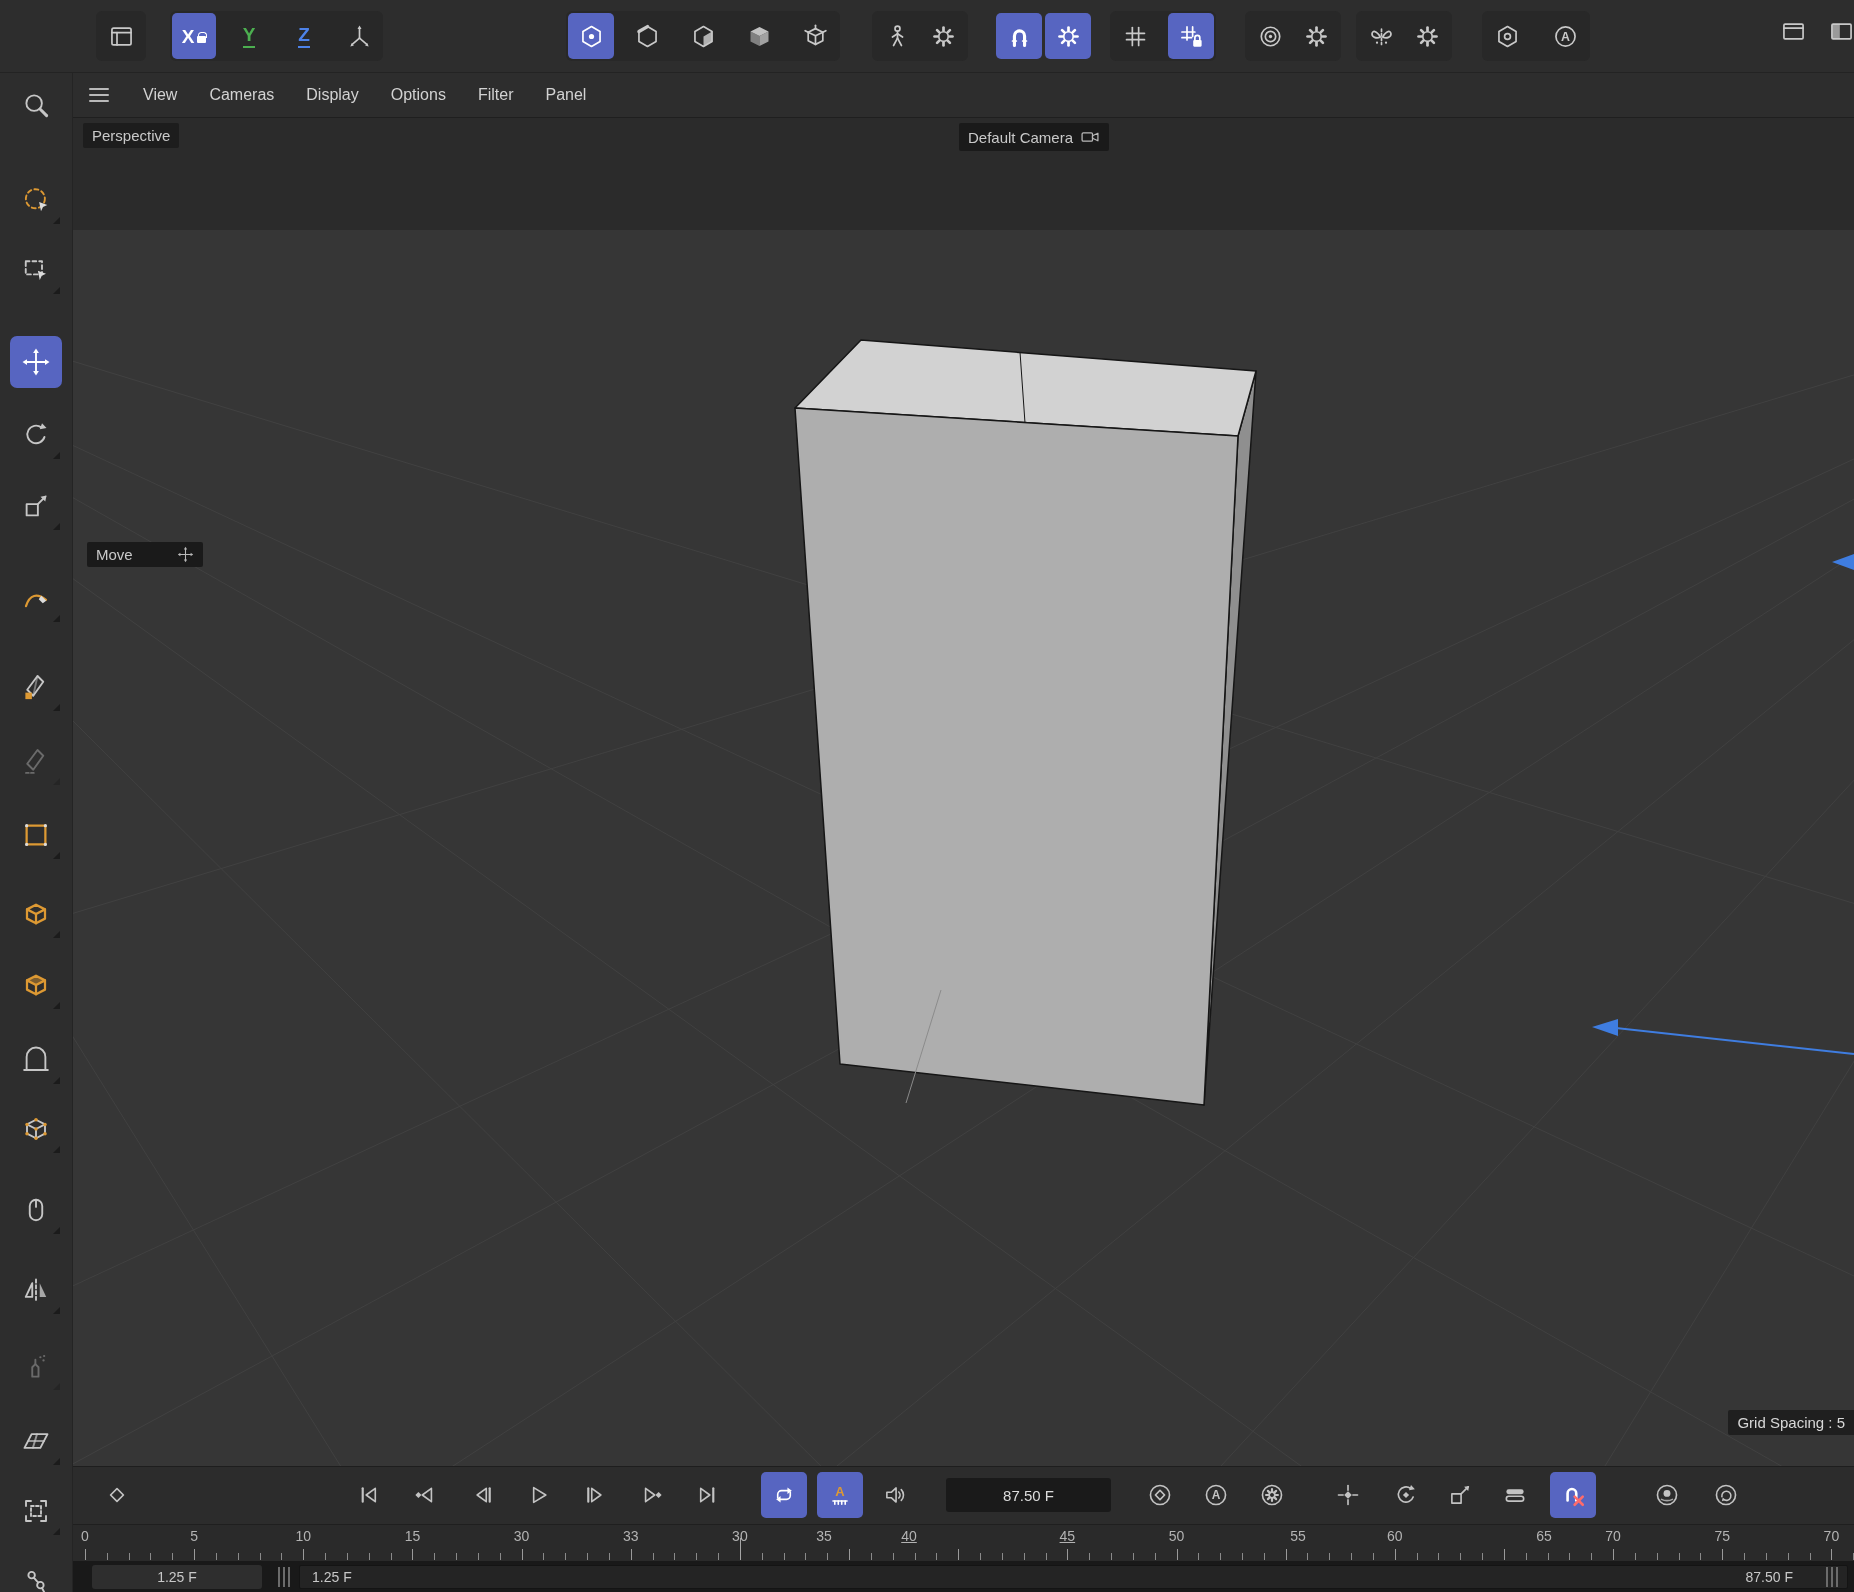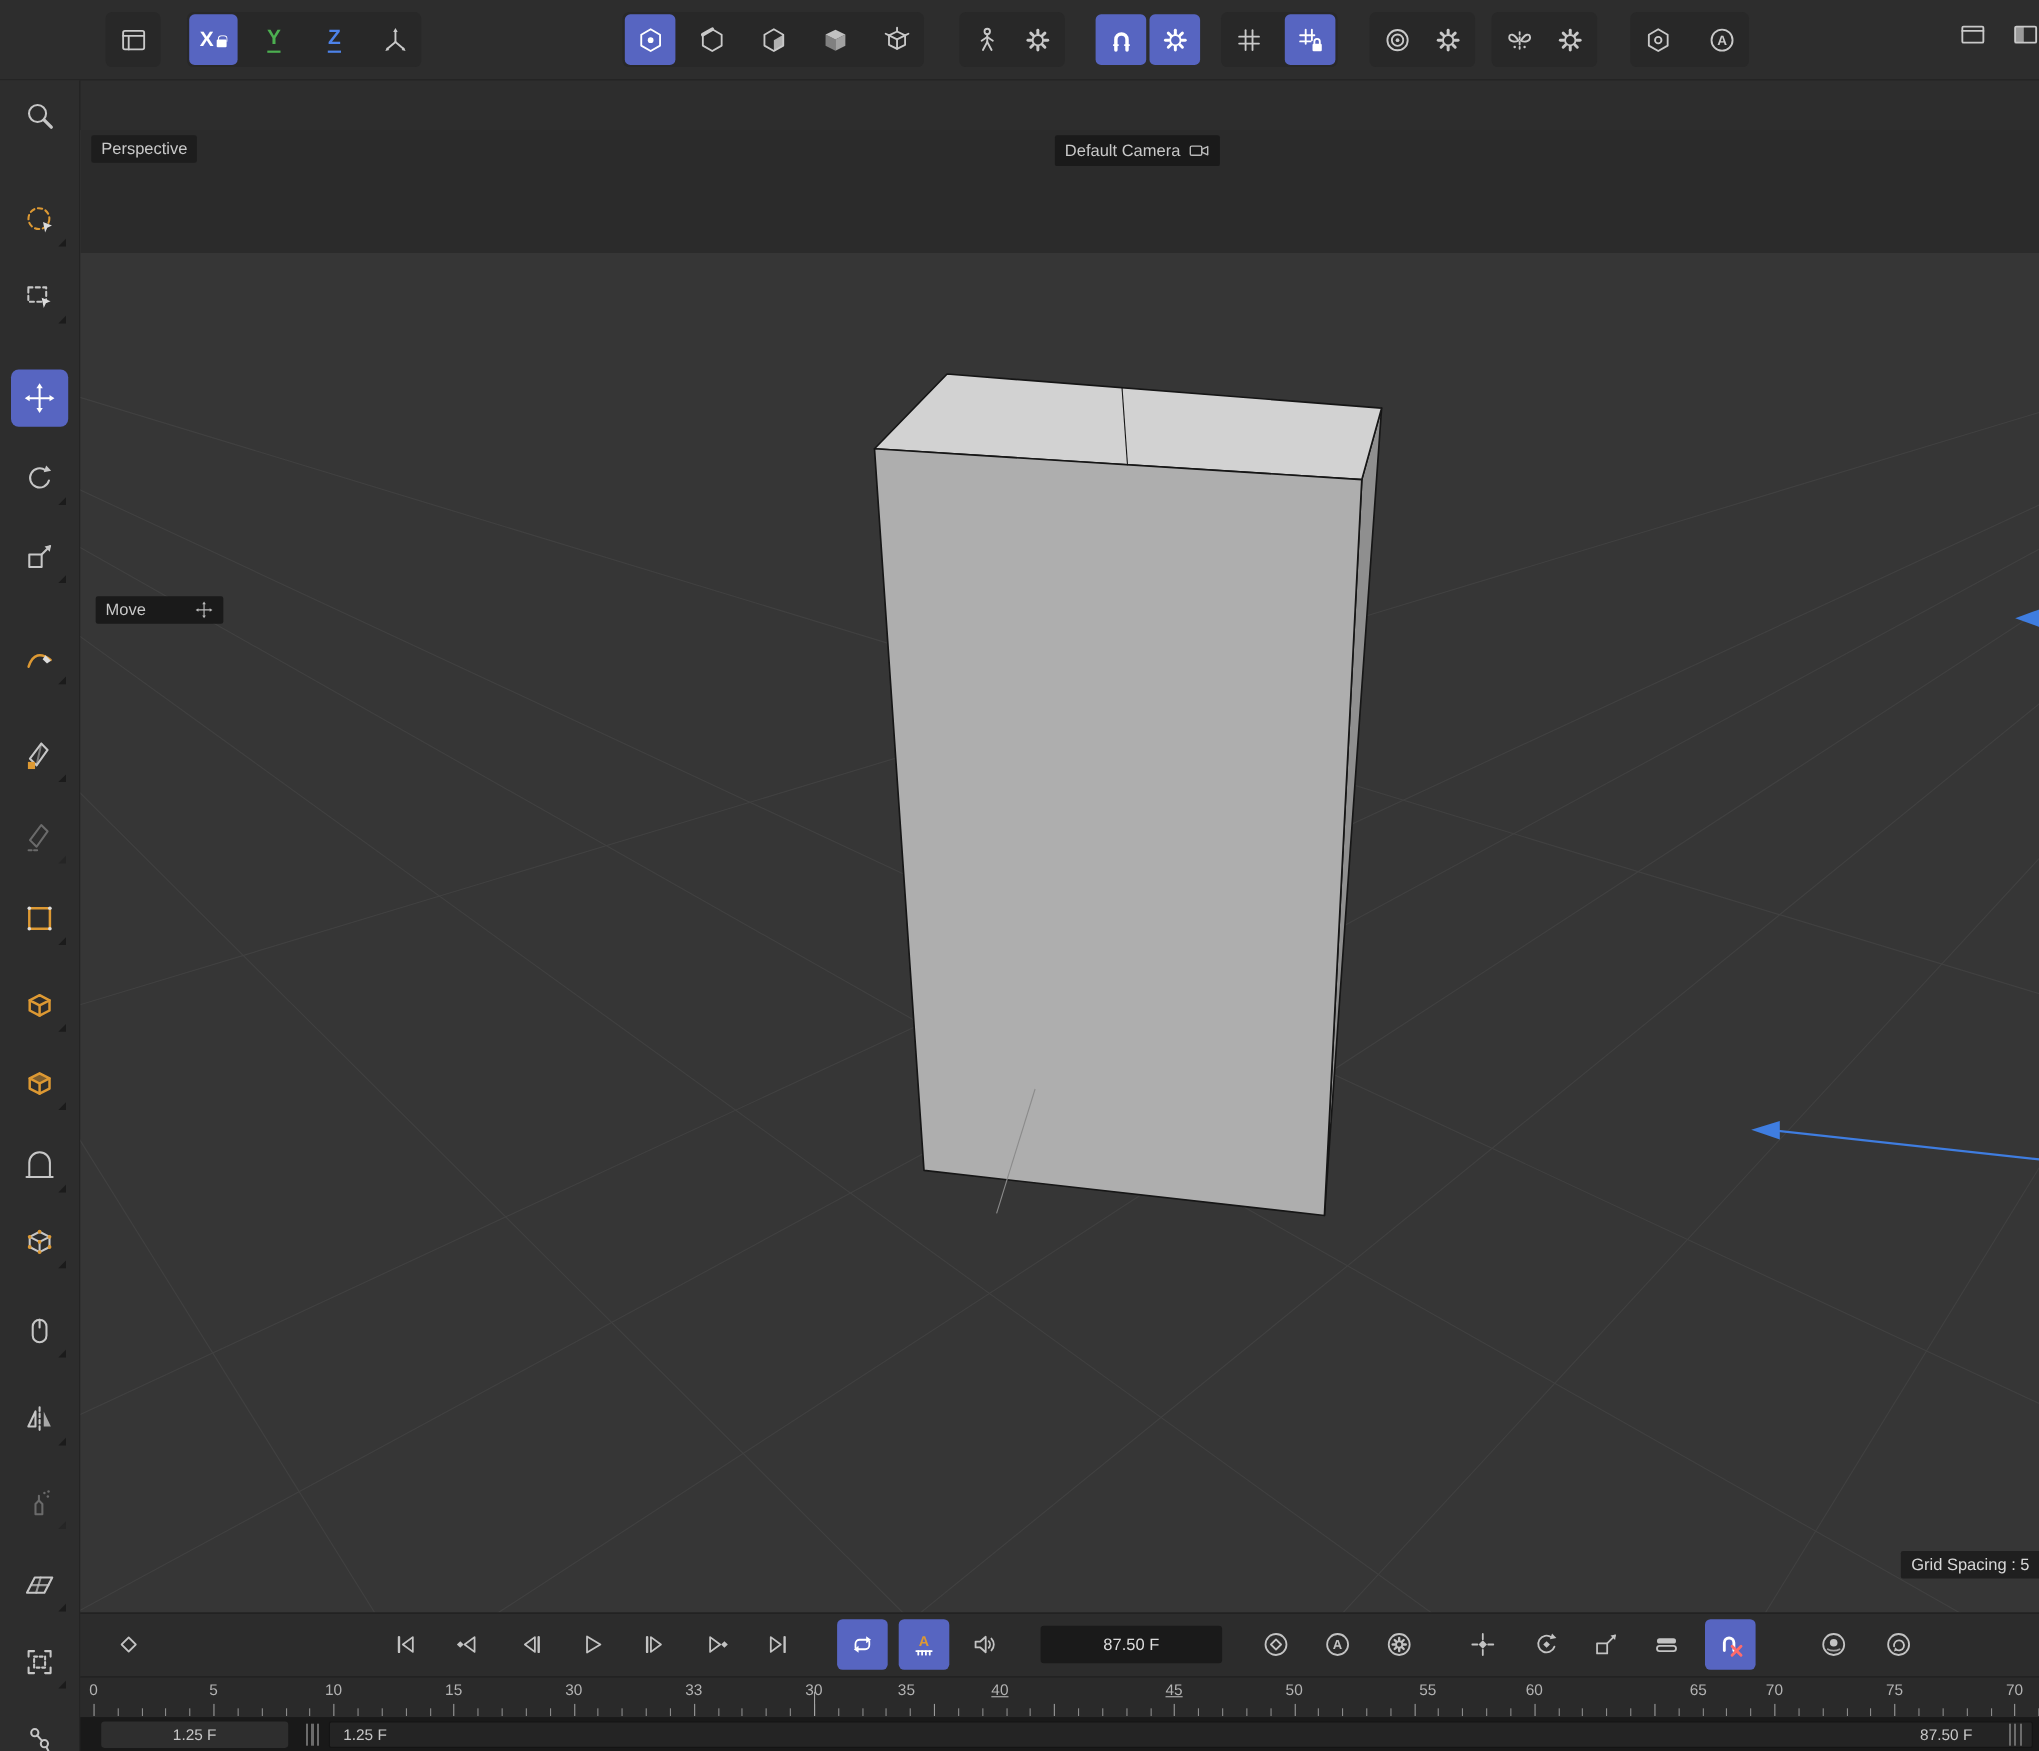--- a/index.html
+++ b/index.html
@@ -334,20 +334,31 @@
           <span class="ic">
             <svg viewBox="0 0 24 24" width="27" height="27" fill="none" stroke="currentColor" stroke-width="1.5" stroke-linecap="round" stroke-linejoin="round">
               <rect x="3.5" y="5.5" width="17" height="13" rx="1"></rect>
               <rect x="3.5" y="5.5" width="7" height="13" fill="currentColor" stroke="none" opacity="0.7"></rect>
             </svg>
           </span>
         </div>
       </div>
     </div>
 
+  <div class="menubar">
+    <div class="burger"></div>
+    <span id="menubar-items" style="display:flex;gap:32px;">
+        <span class="menu-item">View</span>
+        <span class="menu-item">Cameras</span>
+        <span class="menu-item">Display</span>
+        <span class="menu-item">Options</span>
+        <span class="menu-item">Filter</span>
+        <span class="menu-item">Panel</span>
+      </span>
+  </div>
 
   <div class="sidebar" id="sidebar-tools">
       <div class="sbtn st-0">
         <span class="ic">
           <svg viewBox="0 0 24 24" width="30" height="30" fill="none" stroke="currentColor" stroke-width="1.5" stroke-linecap="round" stroke-linejoin="round">
             <circle cx="10.5" cy="10.5" r="6.2"></circle>
             <line x1="15.2" y1="15.2" x2="20.5" y2="20.5" stroke-width="2.4"></line>
           </svg>
         </span>
       </div>

